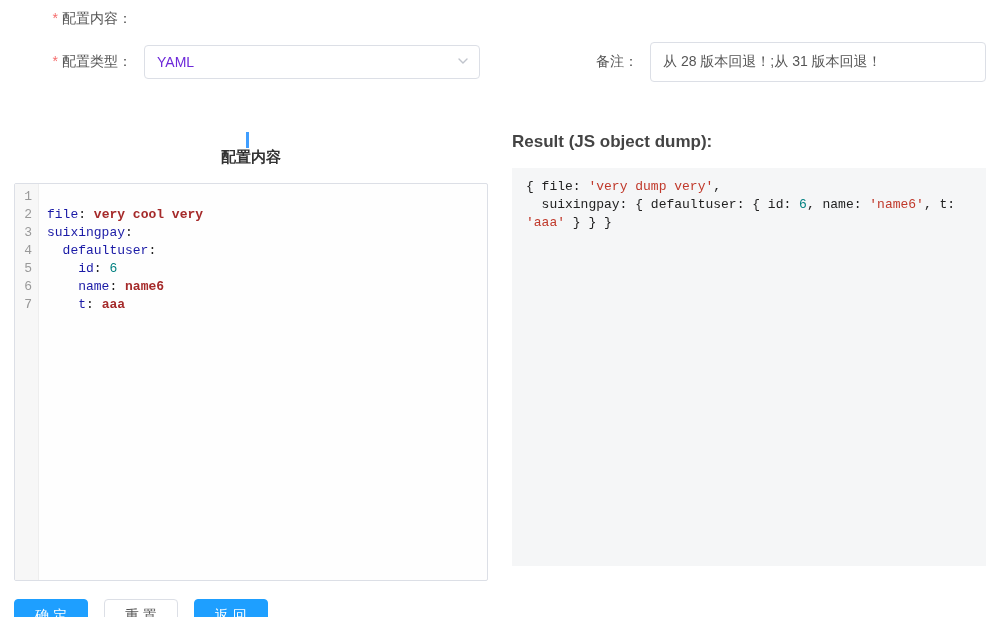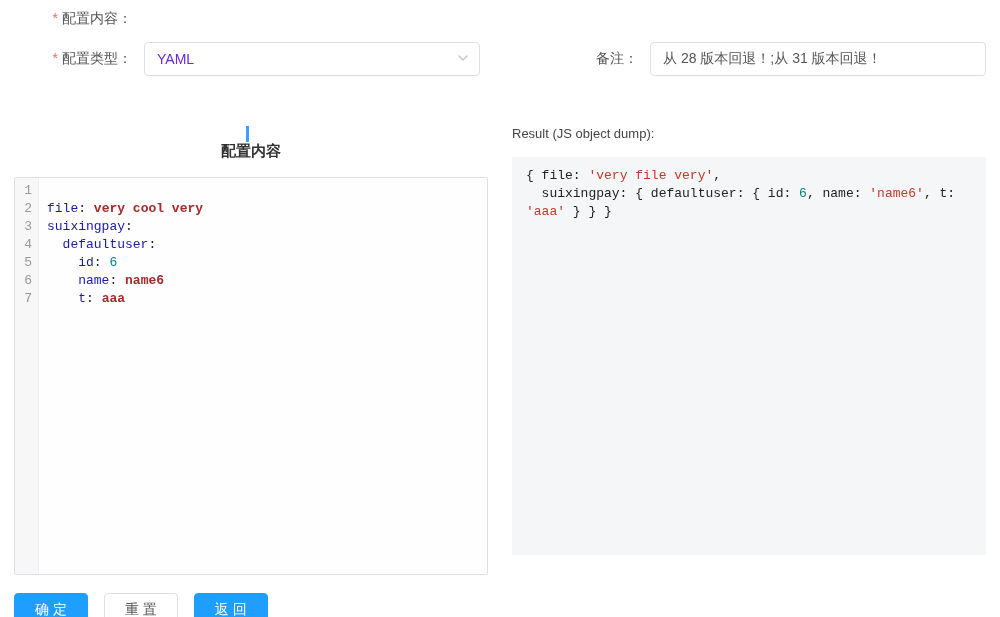--- a/index.html
+++ b/index.html
@@ -54,21 +54,21 @@
     .form-control .chevron {
       position: absolute;
       right: 10px;
       top: 50%;
       transform: translateY(-50%);
       color: #c0c4cc;
       pointer-events: none;
     }
     .input-field {
       flex: 1;
-      height: 34px;
+      height: 40px;
       border: 1px solid #dcdfe6;
       border-radius: 4px;
       padding: 8px 12px;
       font-size: 14px;
       background: #fff;
       color: #555;
       outline: none;
     }
     .section-header {
       display: flex;
@@ -90,22 +90,22 @@
     }
     .content-row {
       display: flex;
       gap: 24px;
     }
     .editor-panel, .result-panel {
       flex: 1;
       min-width: 0;
     }
     .result-label {
-      font-size: 13px;
-      font-weight: 400;
+      font-size: 17px;
+      font-weight: 700;
       color: #444;
       margin-bottom: 16px;
       margin-top: 36px;
     }
     .code-editor {
       border: 1px solid #dcdfe6;
       border-radius: 2px;
       height: 398px;
       display: flex;
       background: #fefefe;
@@ -216,21 +216,21 @@
           <div>5</div>
           <div>6</div>
           <div>7</div>
         </div>
       <div class="code-area" id="code-area"><div class="line"></div><div class="line"><span class="tok-key">file</span>: <span class="tok-val">very cool very</span></div><div class="line"><span class="tok-key">suixingpay</span>:</div><div class="line">  <span class="tok-key">defaultuser</span>:</div><div class="line">    <span class="tok-key">id</span>: <span class="tok-num">6</span></div><div class="line">    <span class="tok-key">name</span>: <span class="tok-val">name6</span></div><div class="line">    <span class="tok-key">t</span>: <span class="tok-val">aaa</span></div></div>
     </div>
   </div>
 
   <div class="result-panel">
     <div class="result-label">Result (JS object dump):</div>
-    <div class="result-box" id="result-box"><span>{ file: </span><span class="str">'very file very'</span><span>,
+    <div class="result-box" id="result-box"><span>{ file: </span><span class="str">'very dump very'</span><span>,
   suixingpay: { defaultuser: { id: </span><span class="num">6</span><span>, name: </span><span class="str">'name6'</span><span>, t: </span><span class="str">'aaa'</span><span> } } }</span></div>
   </div>
 </div>
 
 <div class="btn-row">
   <button class="btn btn-primary">确 定</button>
   <button class="btn btn-default">重 置</button>
   <button class="btn btn-primary">返 回</button>
 </div>
 

